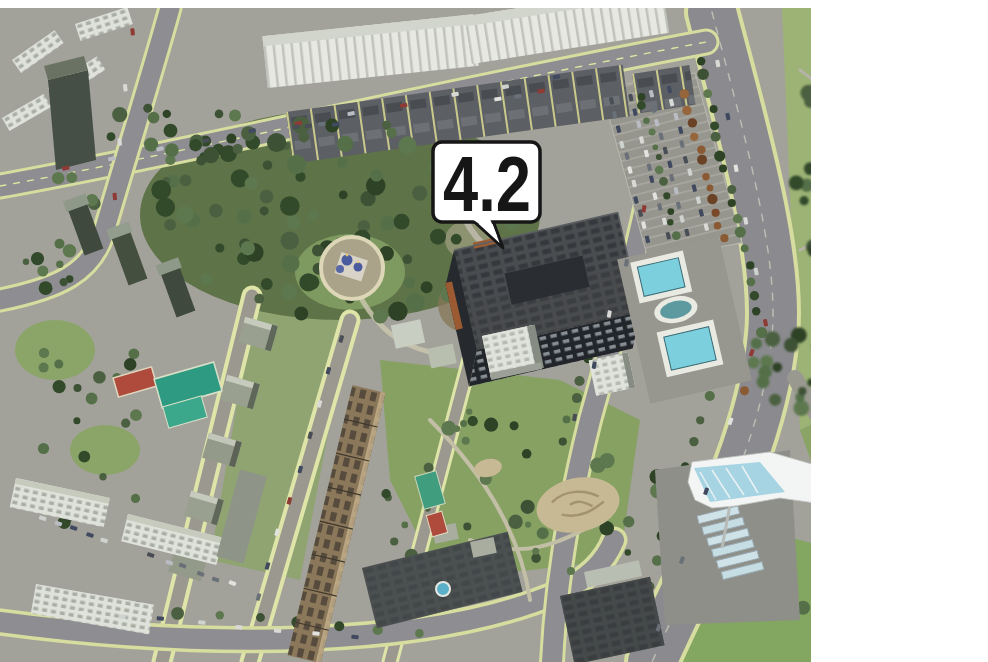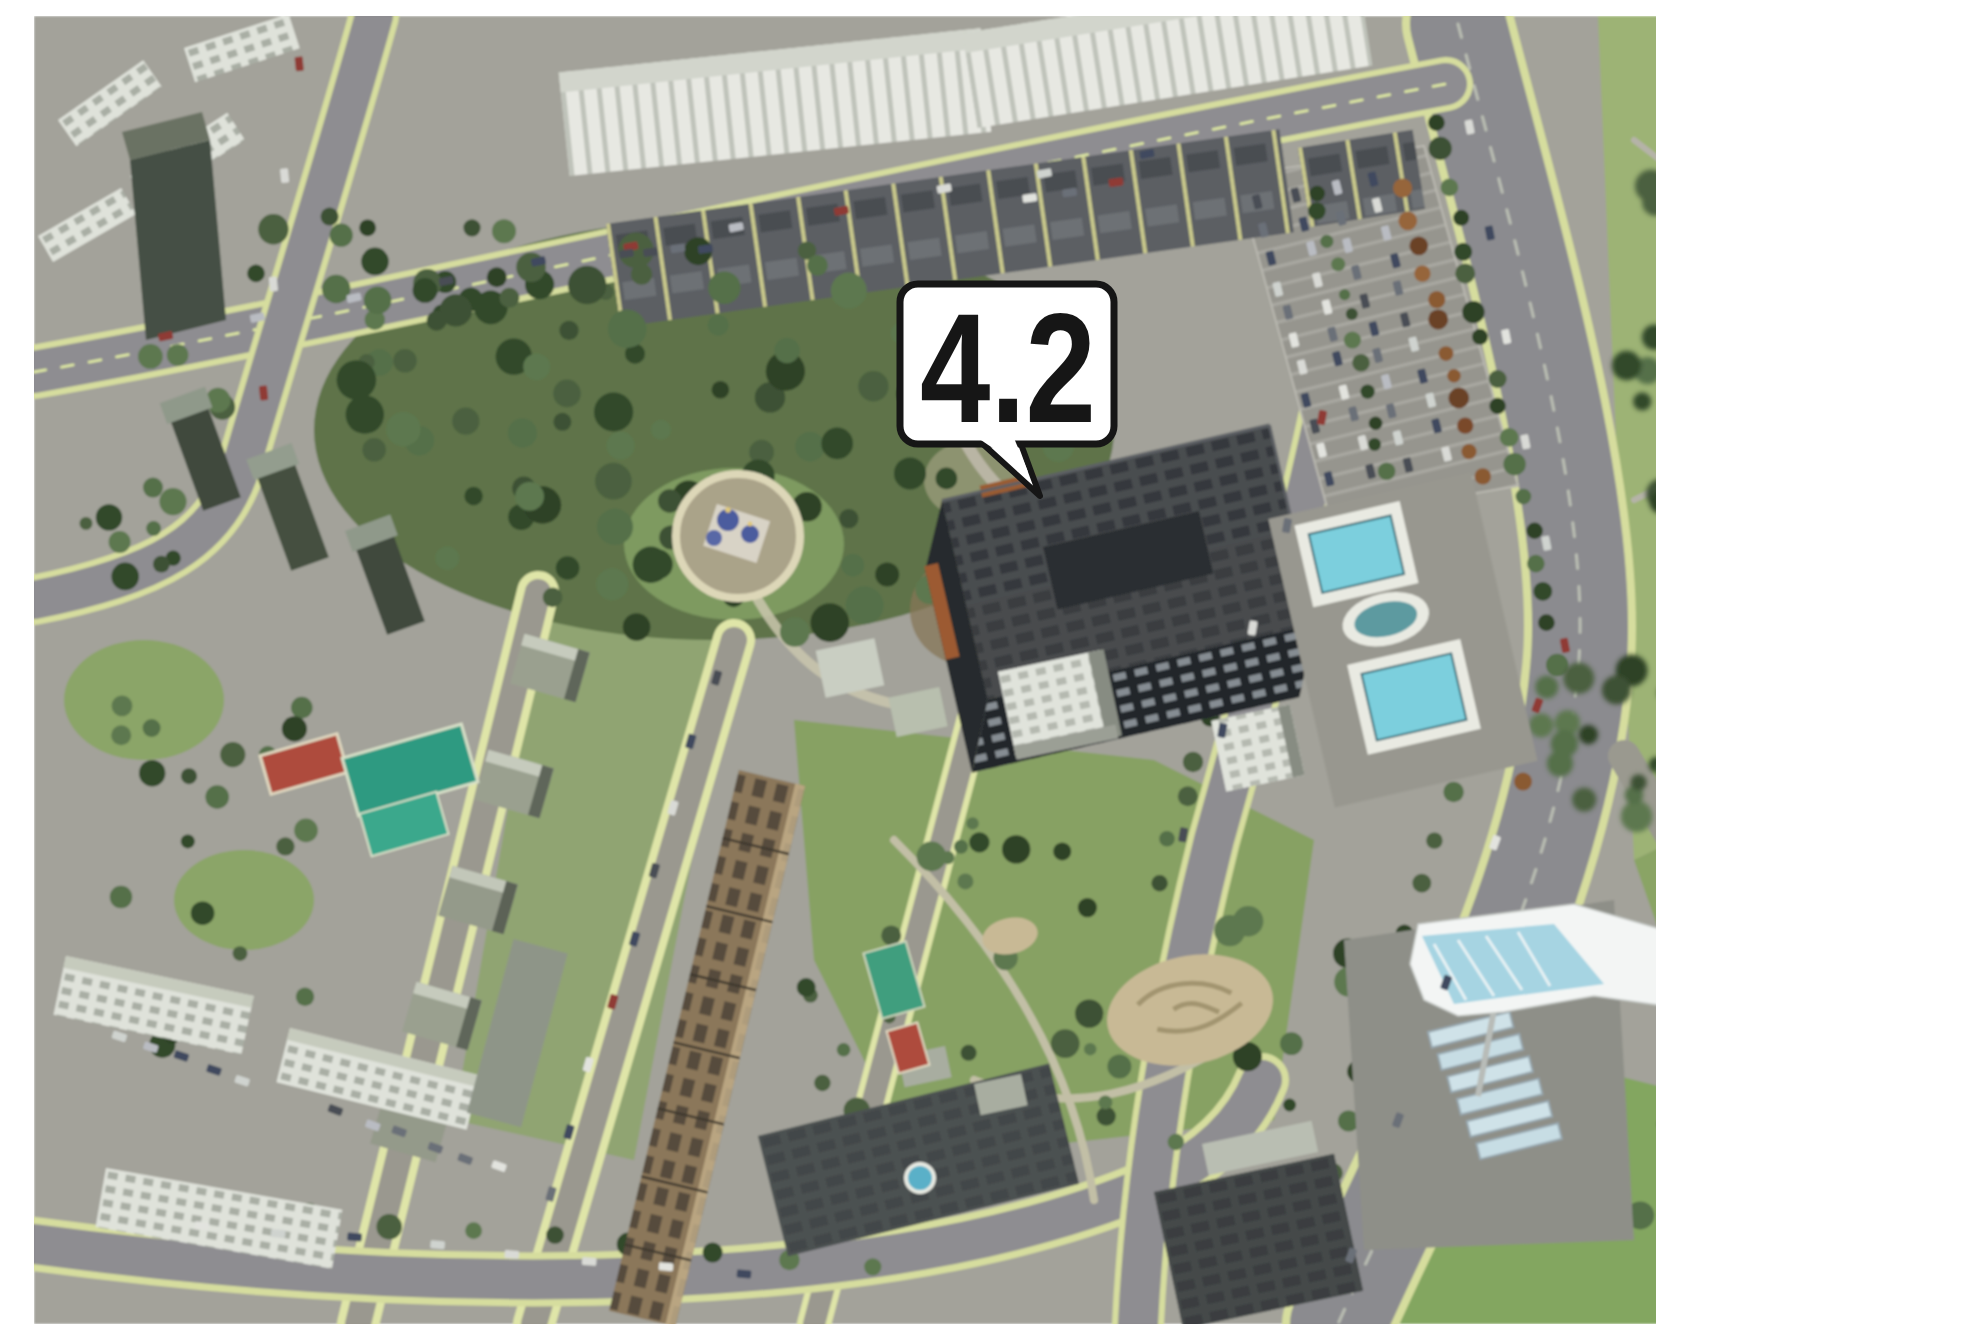--- a/index.html
+++ b/index.html
@@ -1,17 +1,17 @@
 <!DOCTYPE html>
 <html><head>
 <meta charset="utf-8">
 <style>
   html,body{margin:0;padding:0;background:#ffffff;}
   .stage{position:relative;width:811px;height:662px;background:#ffffff;overflow:hidden;
-         font-family:"Liberation Sans","DejaVu Sans",sans-serif;margin-left:17px;}
+         font-family:"Liberation Sans","DejaVu Sans",sans-serif;}
   svg{display:block;}
   text{font-family:"Liberation Sans","DejaVu Sans",sans-serif;}
 </style>
 </head>
 <body>
 
 <div class="stage">
 <svg width="988" height="662" viewBox="0 0 988 662">
   <defs>
     <filter id="soft" x="-2%" y="-2%" width="104%" height="104%">

